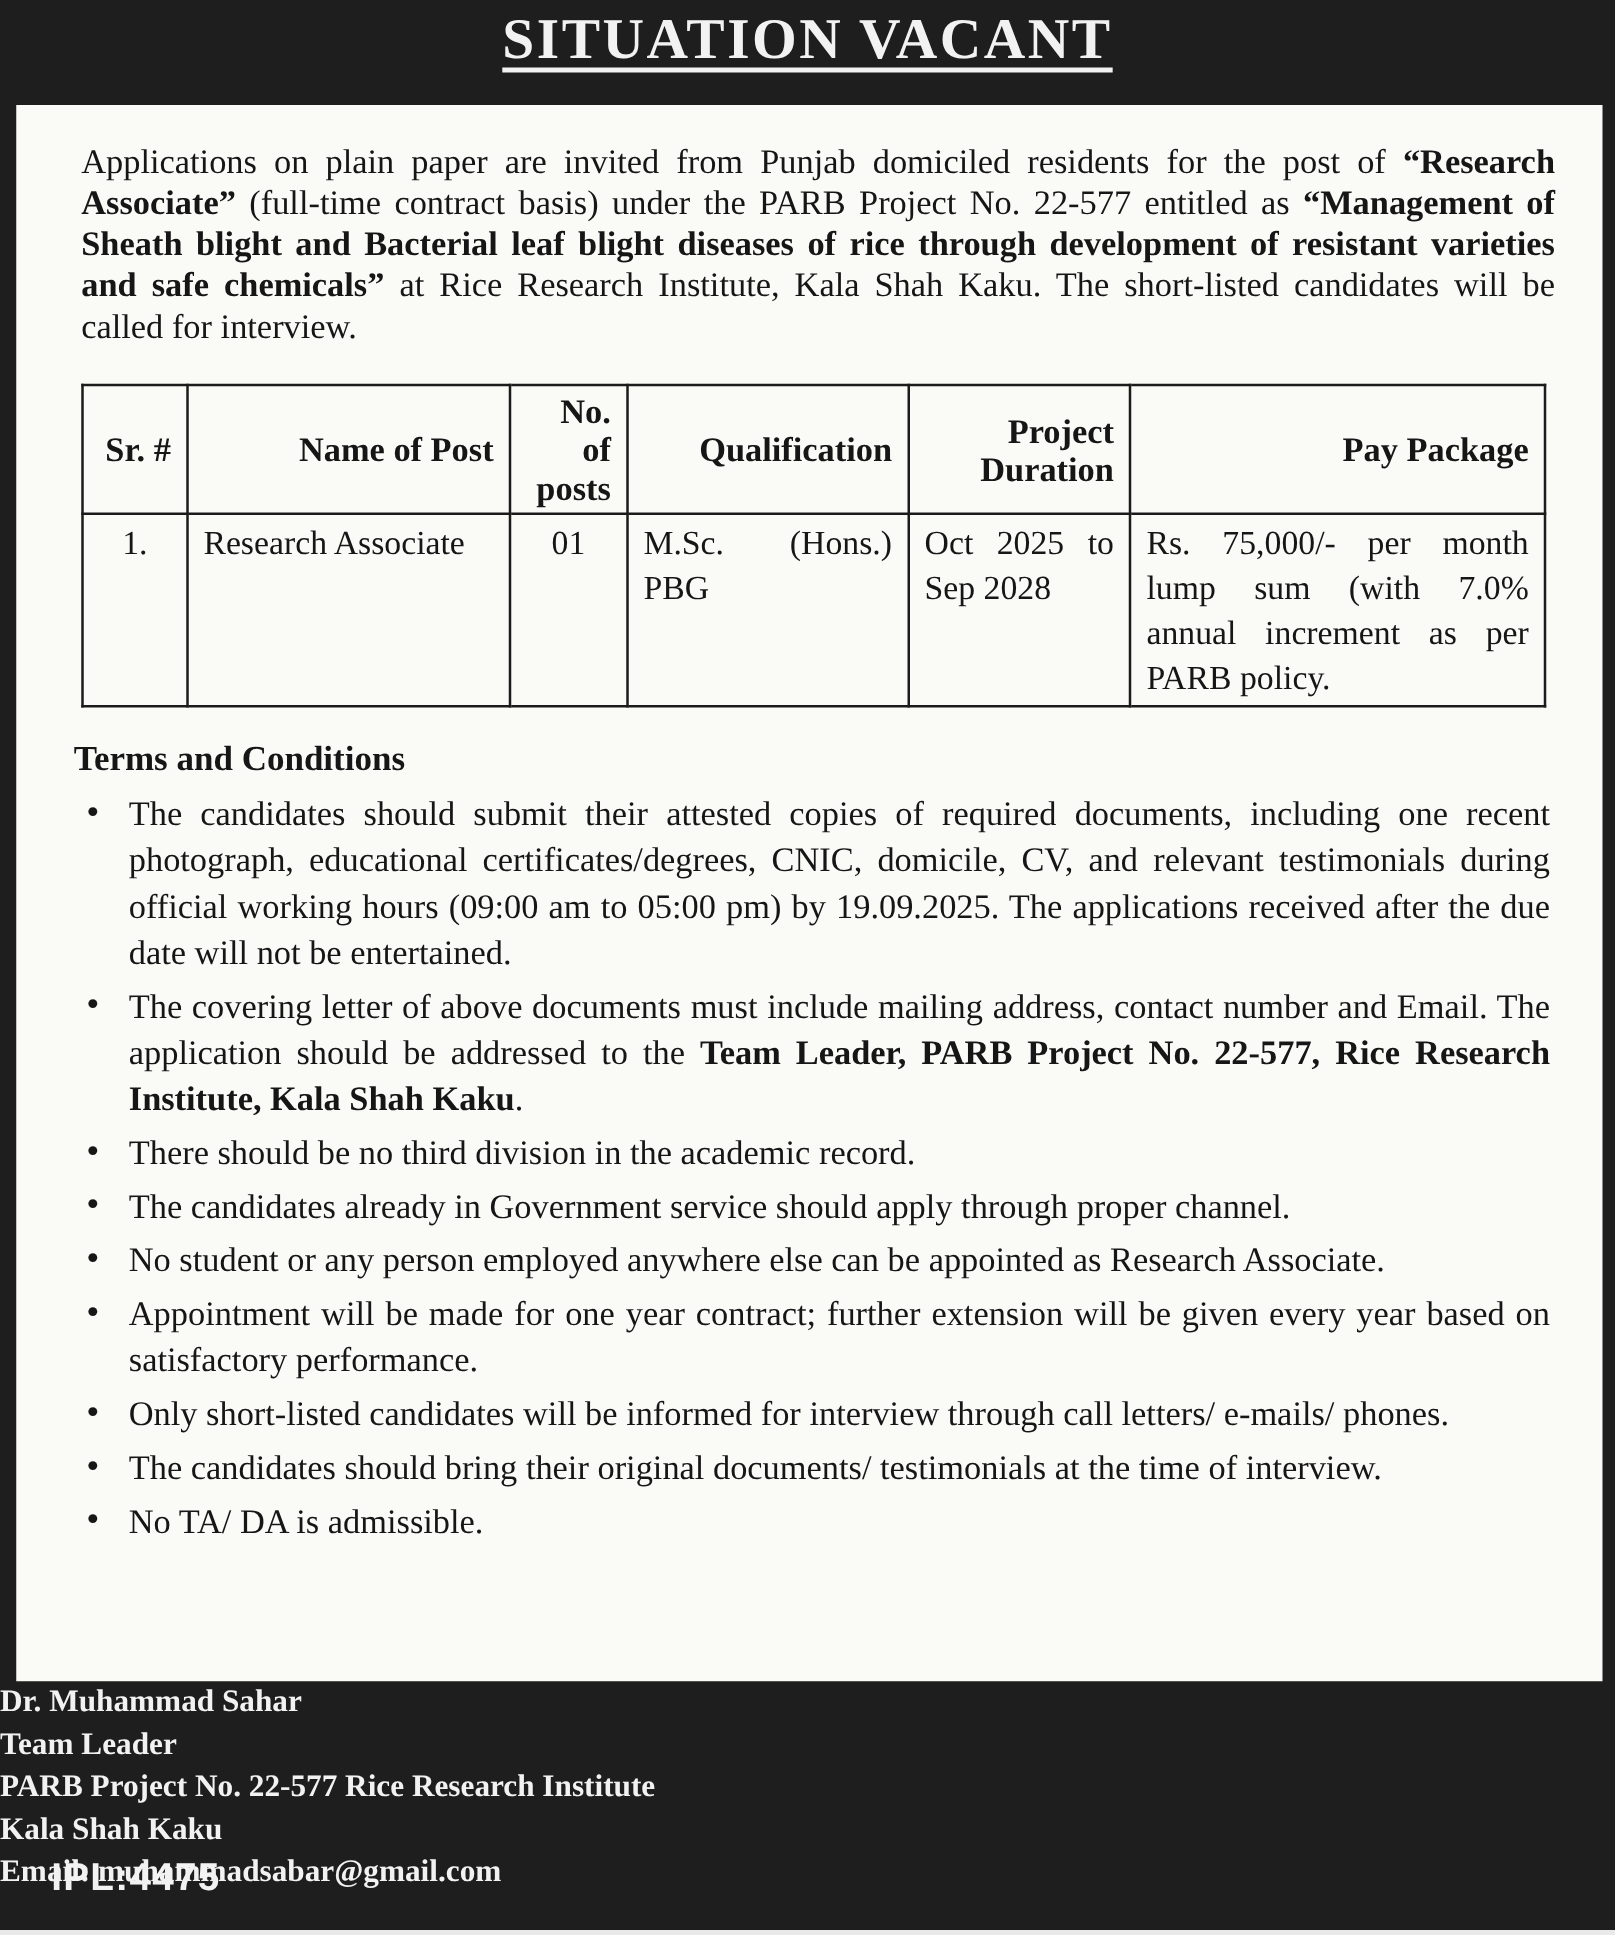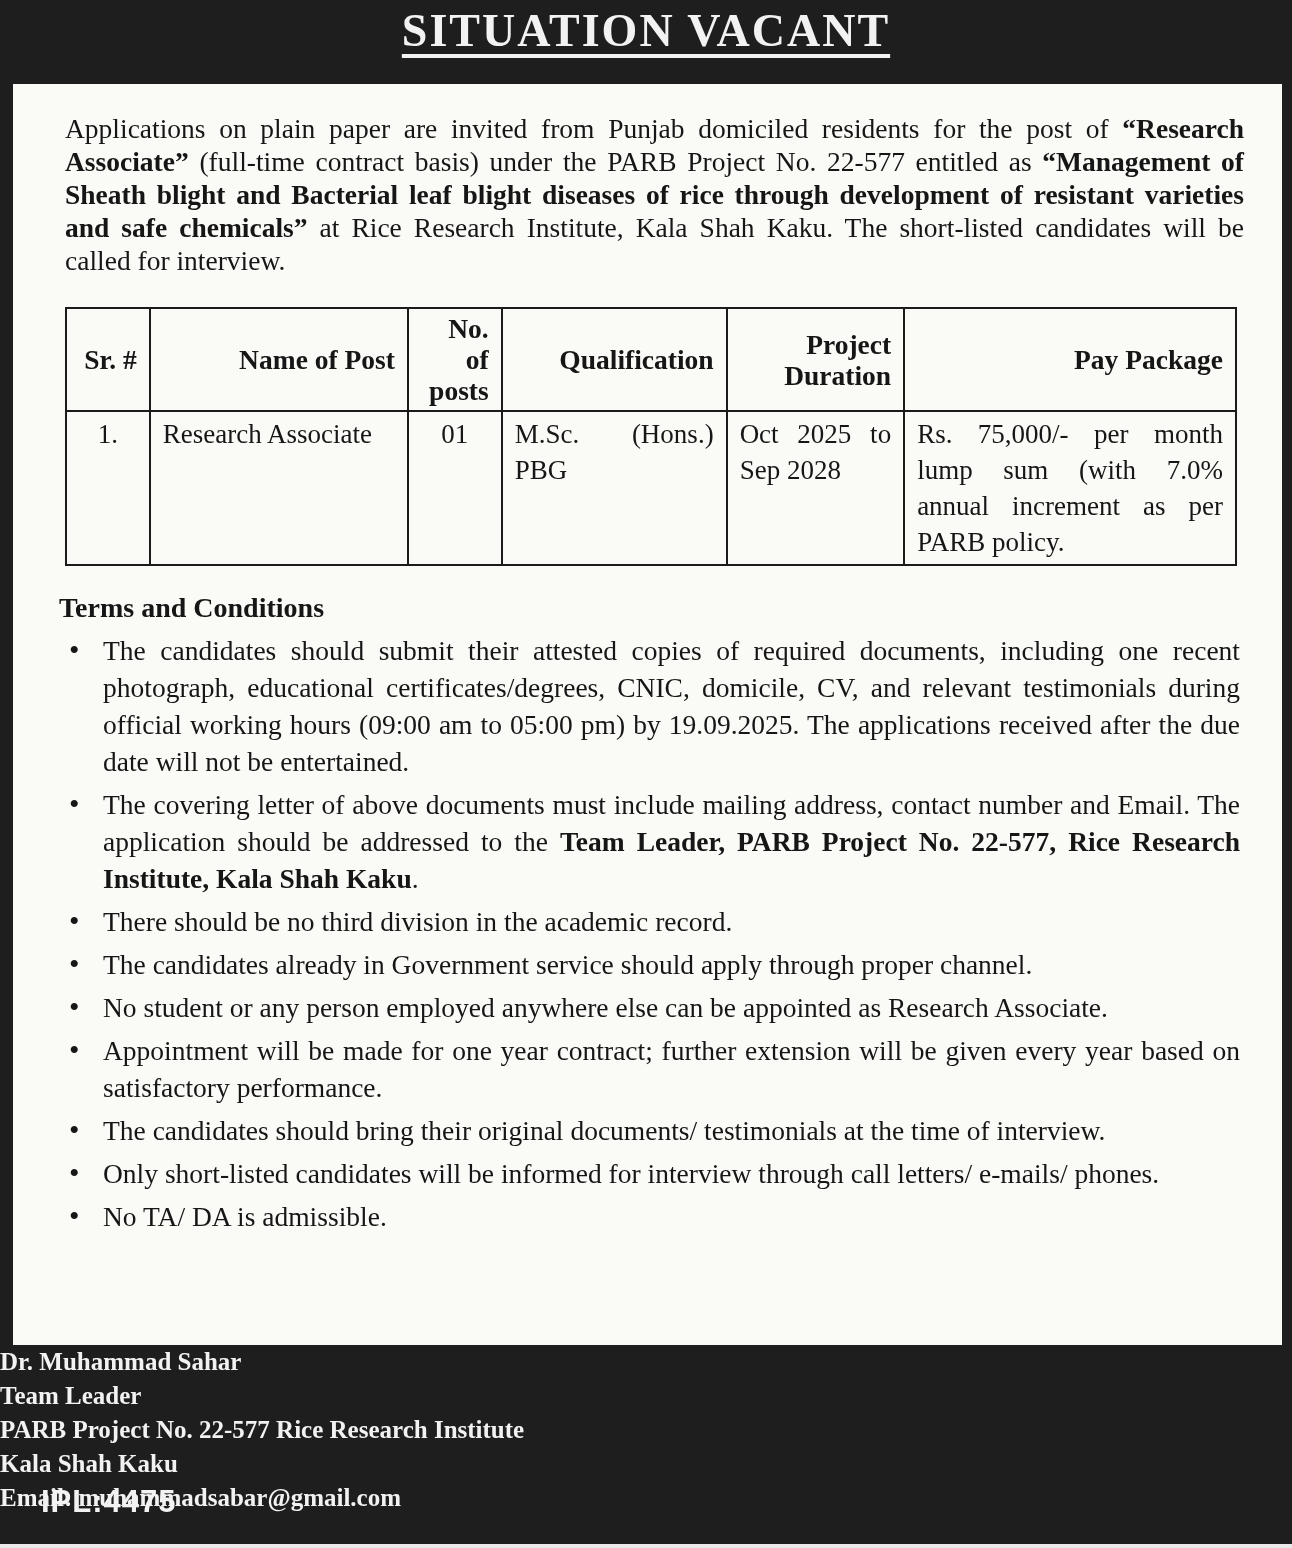--- a/index.html
+++ b/index.html
@@ -80,22 +80,22 @@
     </table>
 
     <h2 class="terms-heading">Terms and Conditions</h2>
     <ul class="terms-list" id="terms-list">
         <li><span>The candidates should submit their attested copies of required documents, including one recent photograph, educational certificates/degrees, CNIC, domicile, CV, and relevant testimonials during official working hours (09:00 am to 05:00 pm) by 19.09.2025. The applications received after the due date will not be entertained.</span></li>
         <li><span>The covering letter of above documents must include mailing address, contact number and Email. The application should be addressed to the </span><span class="b">Team Leader, PARB Project No. 22-577, Rice Research Institute, Kala Shah Kaku</span><span>.</span></li>
         <li><span>There should be no third division in the academic record.</span></li>
         <li><span>The candidates already in Government service should apply through proper channel.</span></li>
         <li><span>No student or any person employed anywhere else can be appointed as Research Associate.</span></li>
         <li><span>Appointment will be made for one year contract; further extension will be given every year based on satisfactory performance.</span></li>
+        <li><span>Only short-listed candidates will be informed for interview through call letters/ e-mails/ phones.</span></li>
         <li><span>The candidates should bring their original documents/ testimonials at the time of interview.</span></li>
-        <li><span>Only short-listed candidates will be informed for interview through call letters/ e-mails/ phones.</span></li>
         <li><span>No TA/ DA is admissible.</span></li>
       </ul>
   </section>
 
   <footer class="footer">
     <div class="signature" id="signature-block">
         <div class="sig-line">Dr. Muhammad Sahar</div>
         <div class="sig-line">Team Leader</div>
         <div class="sig-line">PARB Project No. 22-577 Rice Research Institute</div>
         <div class="sig-line">Kala Shah Kaku</div>

